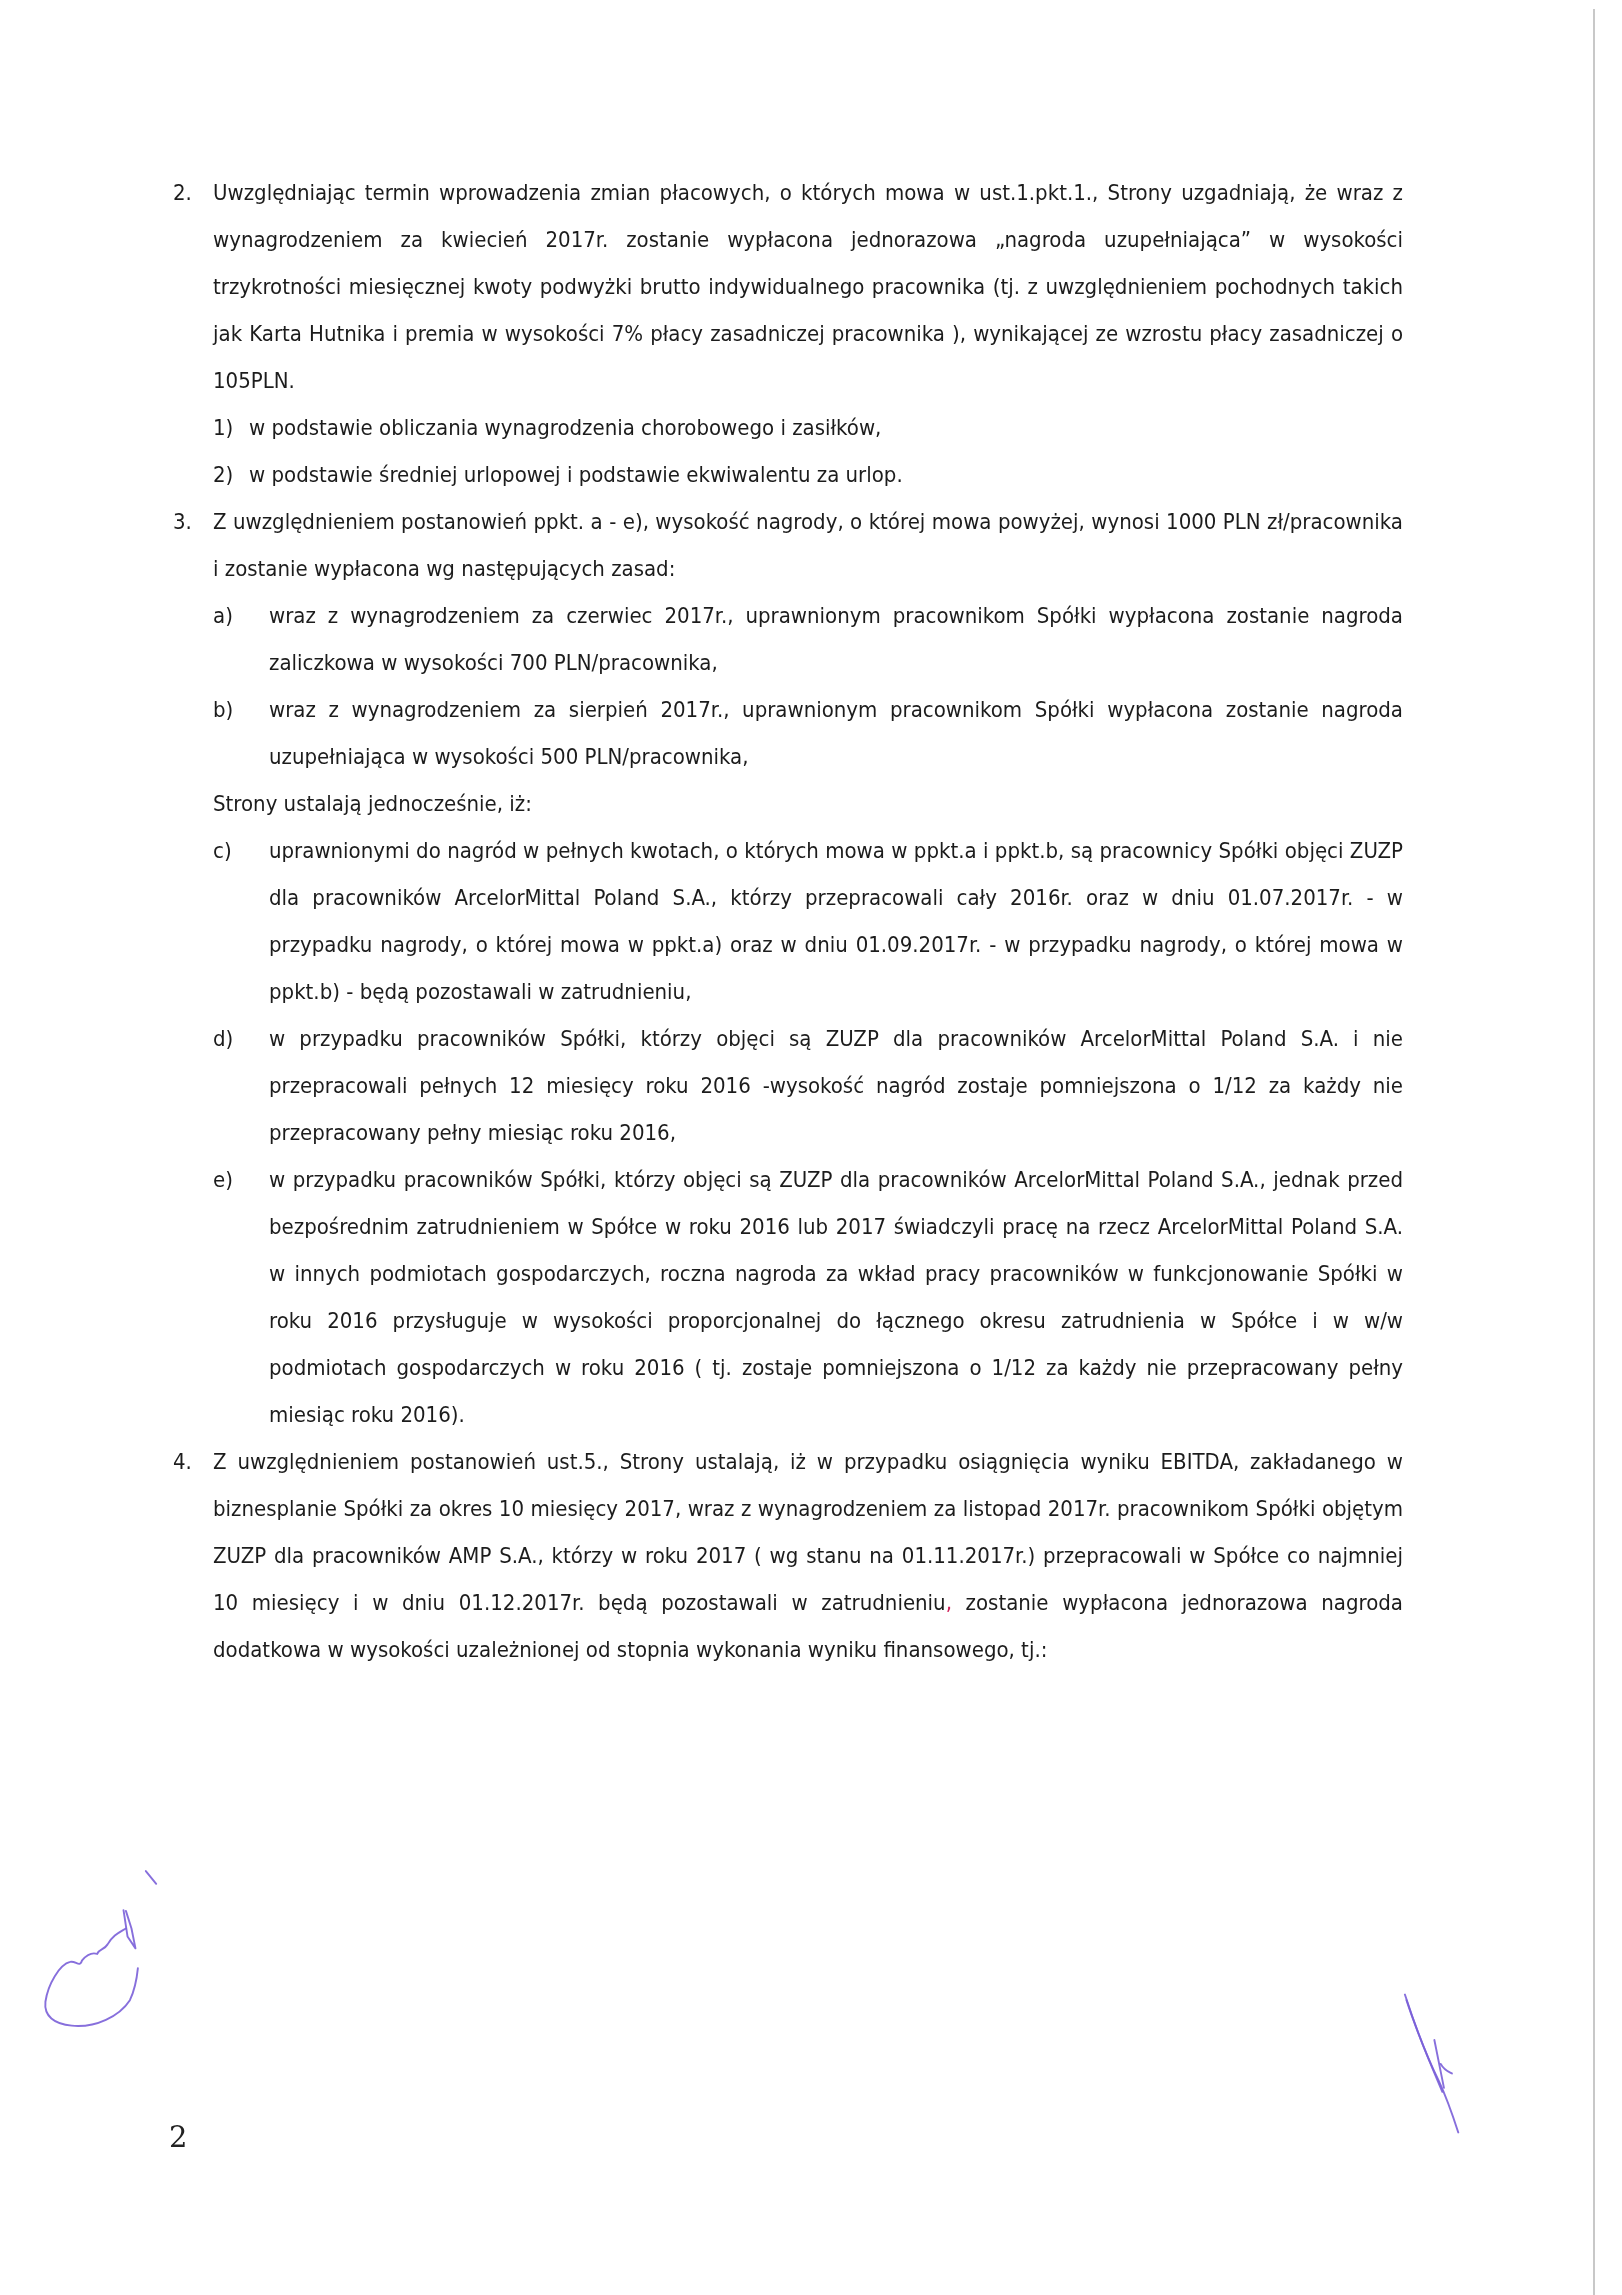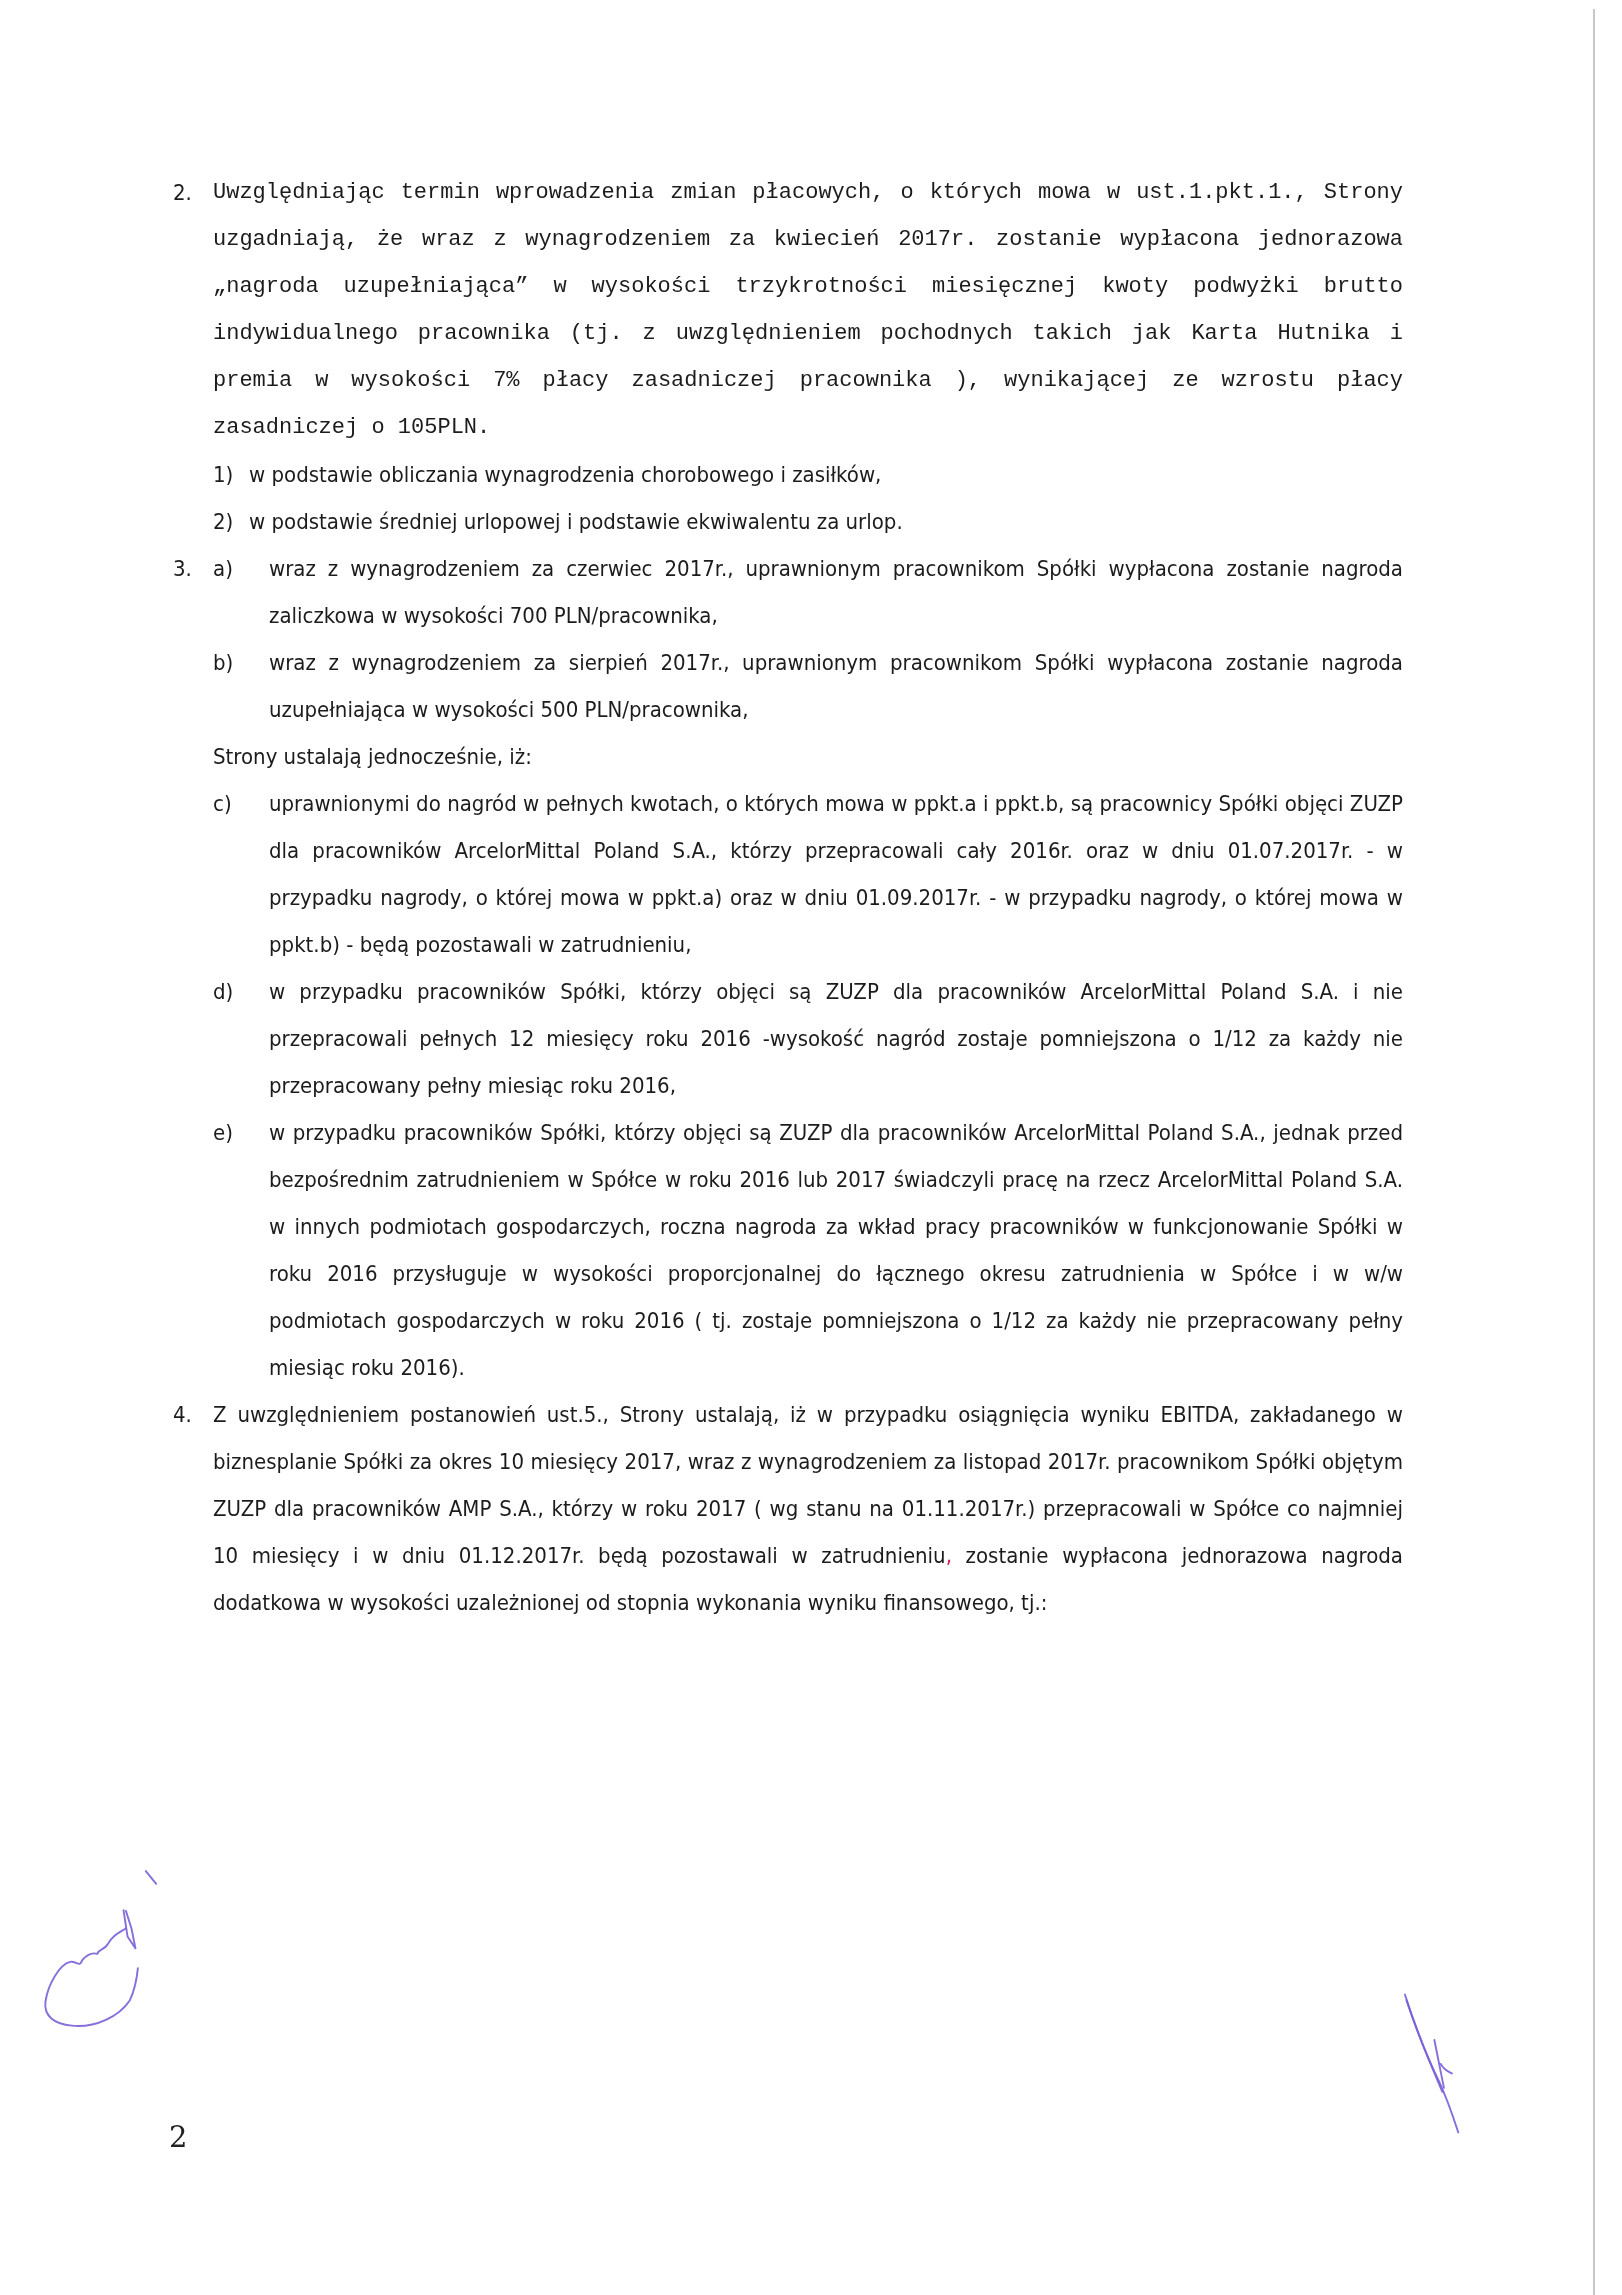--- a/index.html
+++ b/index.html
@@ -6,21 +6,21 @@
   body { width:1623px; height:2295px; position:relative; overflow:hidden; }
   .page { position:absolute; left:0; top:0; width:1623px; height:2295px; background:#fff; }
   .scan-edge { position:absolute; left:1593px; top:8.5px; width:1.7px; height:2287px; background:#c8c8c8; }
   .text { position:absolute; left:173px; top:169px; width:1230px;
           font-family:"DejaVu Sans Condensed","DejaVu Sans","Liberation Sans",sans-serif;
           font-stretch:condensed;
           font-size:22px; line-height:47px; color:#1c1c1c; }
   .item { position:relative; padding-left:40px; }
   .item > .num { position:absolute; left:0; top:0; }
   .p { text-align:justify; text-align-last:left; }
-  .p.full { text-align-last:auto;font-family:Liberation Mono, monospace; }
+  .p.full { text-align-last:auto; }
   .sub { position:relative; padding-left:56px; }
   .sub > .lbl { position:absolute; left:0; top:0; }
   .nsub { position:relative; padding-left:36px; }
   .nsub > .lbl { position:absolute; left:0; top:0; }
   .red { color:#d0205a; }
   .pagenum { position:absolute; left:169px; top:2120px;
              font-family:"DejaVu Serif","Liberation Serif",serif; font-size:29px; color:#222; }
   svg.sig { position:absolute; overflow:visible; }
   .sig path { fill:none; stroke:#7a5fd8; stroke-width:2.4; stroke-linecap:round; stroke-linejoin:round; opacity:.9; }
 </style>
@@ -40,20 +40,21 @@
         <div class="p">w podstawie obliczania wynagrodzenia chorobowego i zasiłków,</div>
       </div>
       <div class="nsub">
         <span class="lbl">2)</span>
         <div class="p">w podstawie średniej urlopowej i podstawie ekwiwalentu za urlop.</div>
       </div>
     </div>
 
     <div class="item">
       <span class="num">3.</span>
+      <div class="p full">Z uwzględnieniem postanowień ppkt. a - e), wysokość nagrody, o której mowa powyżej, wynosi 1000 PLN zł/pracownika i zostanie wypłacona wg następujących zasad:</div>
       <div class="sub">
         <span class="lbl">a)</span>
         <div class="p">wraz z wynagrodzeniem za czerwiec 2017r., uprawnionym pracownikom Spółki wypłacona zostanie nagroda zaliczkowa w wysokości 700 PLN/pracownika,</div>
       </div>
       <div class="sub">
         <span class="lbl">b)</span>
         <div class="p">wraz z wynagrodzeniem za sierpień 2017r., uprawnionym pracownikom Spółki wypłacona zostanie nagroda uzupełniająca w wysokości 500 PLN/pracownika,</div>
       </div>
       <div class="p">Strony ustalają jednocześnie, iż:</div>
       <div class="sub">

